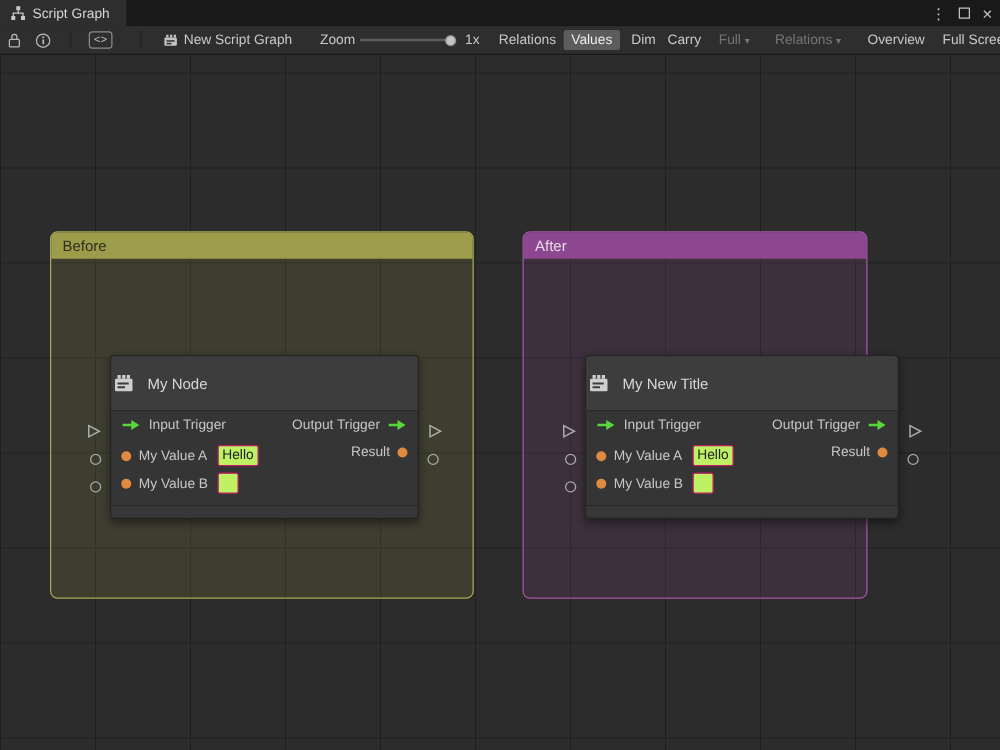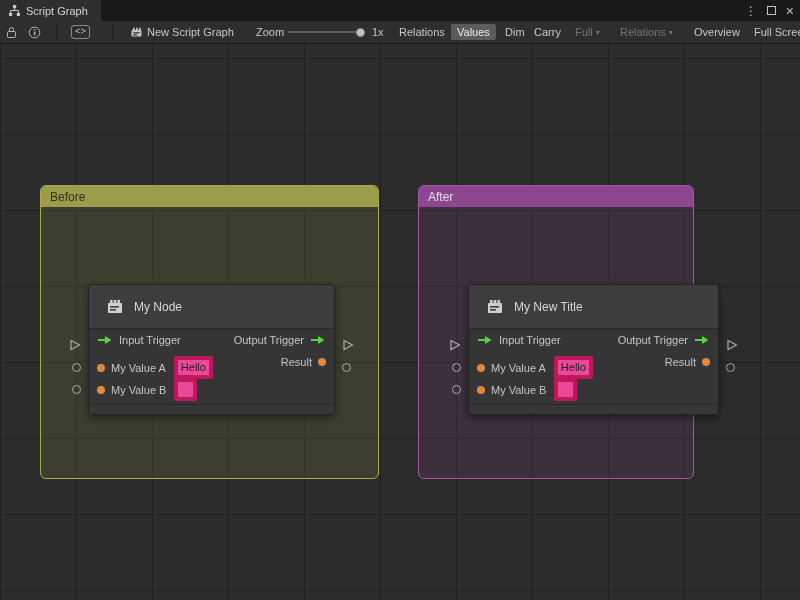--- a/index.html
+++ b/index.html
@@ -39,27 +39,27 @@
   .group.before{left:40px;top:141px;width:339px;height:294px;background:rgba(161,161,77,0.16);border-color:#a8a853;}
   .group.before .group-header{background:#9c9c4a;color:#30301d;}
   .group.after{left:418px;top:141px;width:276px;height:294px;background:rgba(150,72,156,0.16);border-color:#a159a6;}
   .group.after .group-header{background:#8d4790;color:#e6dbe7;}
 
   
   .node{position:absolute;background:#353535;border:1px solid #242424;border-radius:3px;
         box-shadow:0 3px 8px rgba(0,0,0,.45);box-sizing:content-box;}
   .node.n0{left:47px;top:98px;width:245px;}
   .node.n1{left:49px;top:98px;width:249px;}
-  .node-header{height:43px;display:flex;align-items:center;gap:9px;padding:0 16px;background:#3d3d3d;
+  .node-header{height:43px;display:flex;align-items:center;gap:9px;padding:0 0;background:#3d3d3d;
                border-bottom:1px solid #282828;border-radius:3px 3px 0 0;color:#d8d8d8;font-size:12px;text-align:right;}
   .node-ports{padding:5px 0 4px;}
   .prow{height:22px;display:flex;align-items:flex-start;justify-content:space-between;padding:0 8px;font-size:11px;color:#c6c6c6;}
   .pside{display:flex;align-items:center;gap:6px;}
   .dot{width:8px;height:8px;border-radius:50%;background:#e08a3f;flex:none;}
-  .field{background:#ec4899;color:#222;border:4px solid #be185d;border-radius:2px;font-size:11px;
+  .field{background:#bef264;color:#222;border:1px solid #be185d;border-radius:2px;font-size:11px;
          padding:0 3px;height:15px;line-height:15px;margin-left:2px;min-width:8px;}
   .field.small{width:9px;}
   .node-footer{height:9px;border-top:1px solid #282828;background:#373737;border-radius:0 0 3px 3px;}
   .pm{position:absolute;}
   .circmark{width:7px;height:7px;border:1px solid #ababab;border-radius:50%;background:transparent;}
 </style>
 </head>
 <body>
 
 <div class="app">

